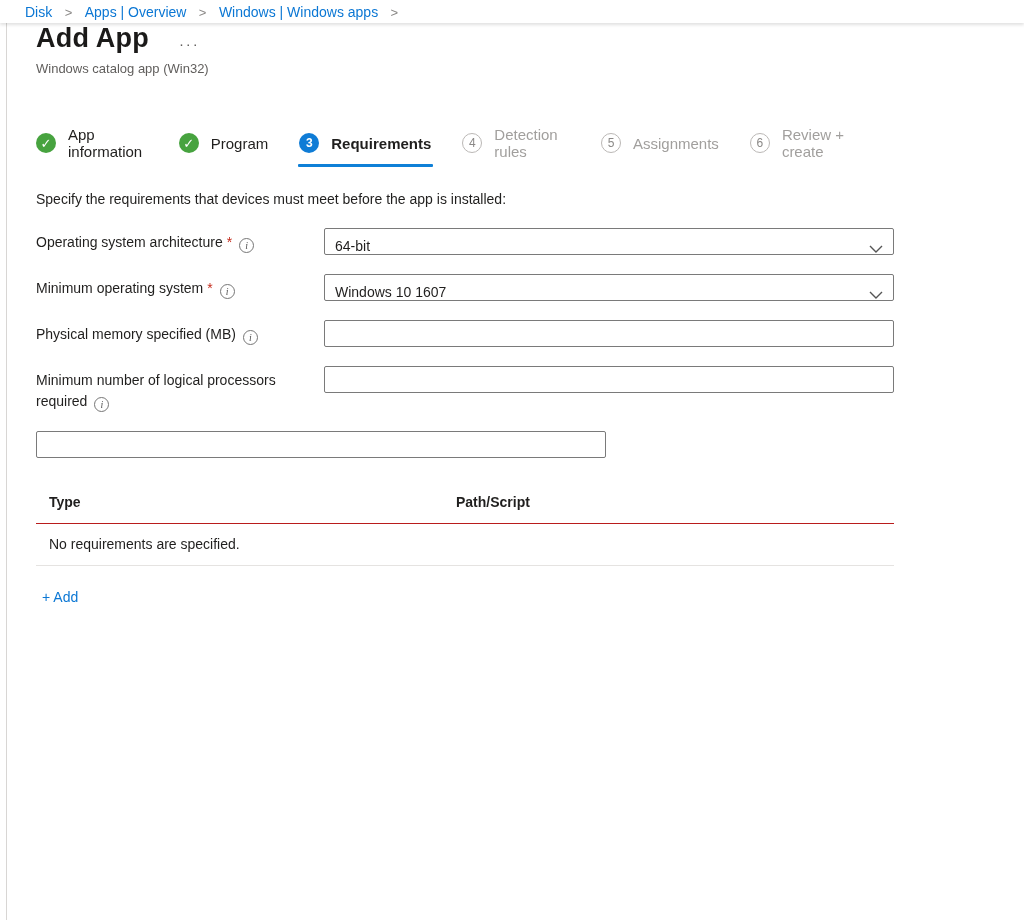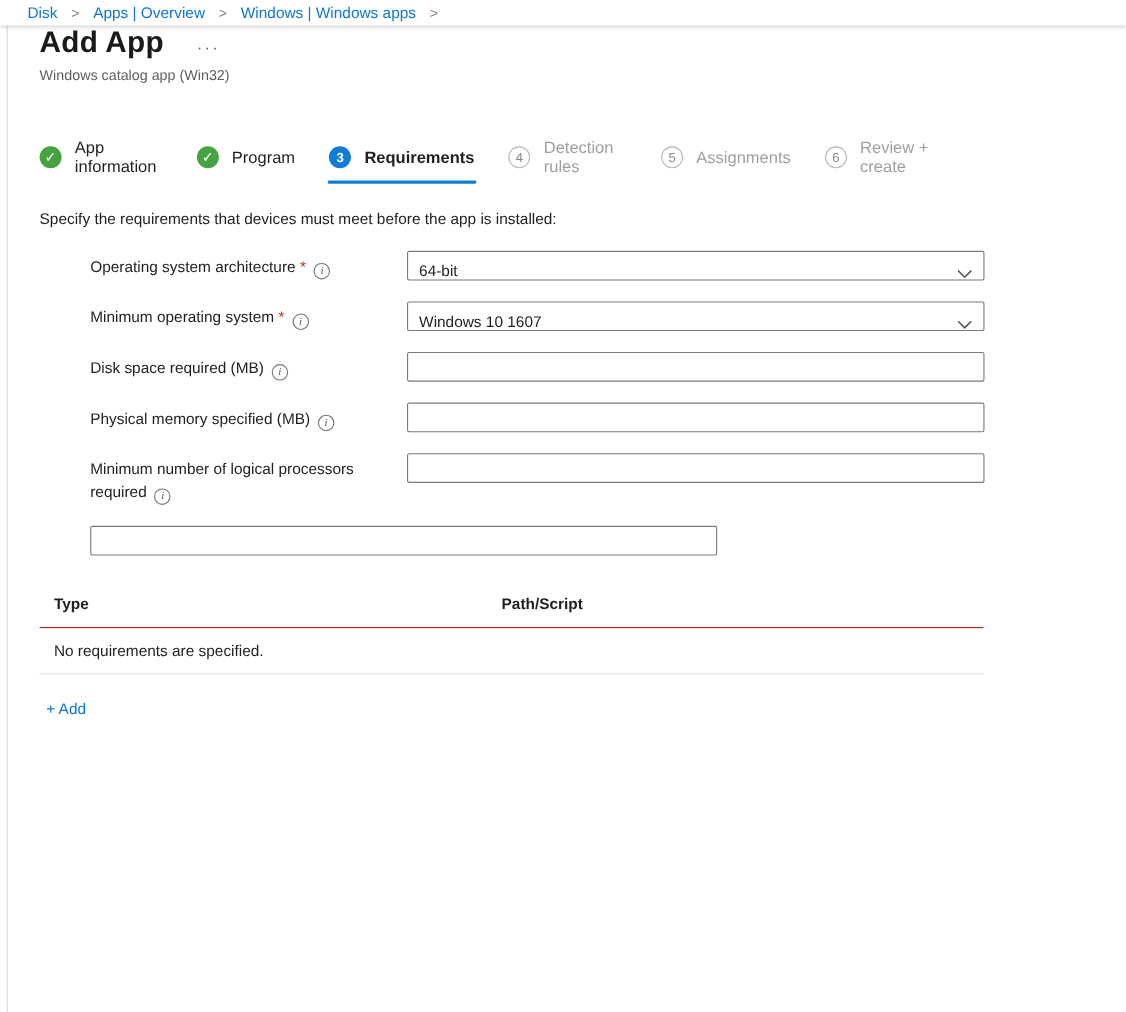--- a/index.html
+++ b/index.html
@@ -47,21 +47,21 @@
   .step-label { font-size: 15px; color: #201f1e; }
   .step.active .step-label { font-weight: 700; }
   .step.upcoming .step-label { color: #a19f9d; }
   .step.active::after {
     content: ""; position: absolute; left: -1px; right: -2px; bottom: -14px;
     height: 3px; background: #0f80d7; border-radius: 1px;
   }
 
   
   .intro { font-size: 14px; margin-top: 31px; }
-  .form { margin-top: 21px; margin-left: 46px; }
+  .form { margin-top: 21px; }
   .form-row { display: flex; align-items: flex-start; margin-bottom: 19px; }
   .form-label { width: 288px; flex: 0 0 288px; font-size: 14px; line-height: 1.5; padding-top: 4px; }
   .req-star { color: #c42b1c; margin-left: 4px; }
   .info-icon {
     display: inline-flex; align-items: center; justify-content: center;
     width: 15px; height: 15px; border: 1px solid #767676; border-radius: 50%;
     color: #555; font-size: 10px; font-style: italic; font-family: "Liberation Serif", serif;
     margin-left: 7px; vertical-align: -2px; cursor: pointer;
   }
   .field-box {
@@ -155,26 +155,20 @@
           <span>Minimum operating system</span><span class="req-star">*</span><span class="info-icon">i</span>
         </div>
         <div class="field-box dropdown">
           <span>Windows 10 1607</span>
           <svg class="chev" width="14" height="9" viewBox="0 0 14 9">
               <path d="M1 1l6 6 6-6" fill="none" stroke="#555" stroke-width="1.4"></path>
             </svg>
         </div>
       </div>
 
-      <div class="form-row">
-        <div class="form-label">
-          <span>Disk space required (MB)</span><span class="info-icon">i</span>
-        </div>
-        <input class="field-box" type="text" value="" style="">
-      </div>
 
       <div class="form-row">
         <div class="form-label">
           <span>Physical memory specified (MB)</span><span class="info-icon">i</span>
         </div>
         <input class="field-box" type="text" value="" style="">
       </div>
 
       <div class="form-row">
         <div class="form-label">

